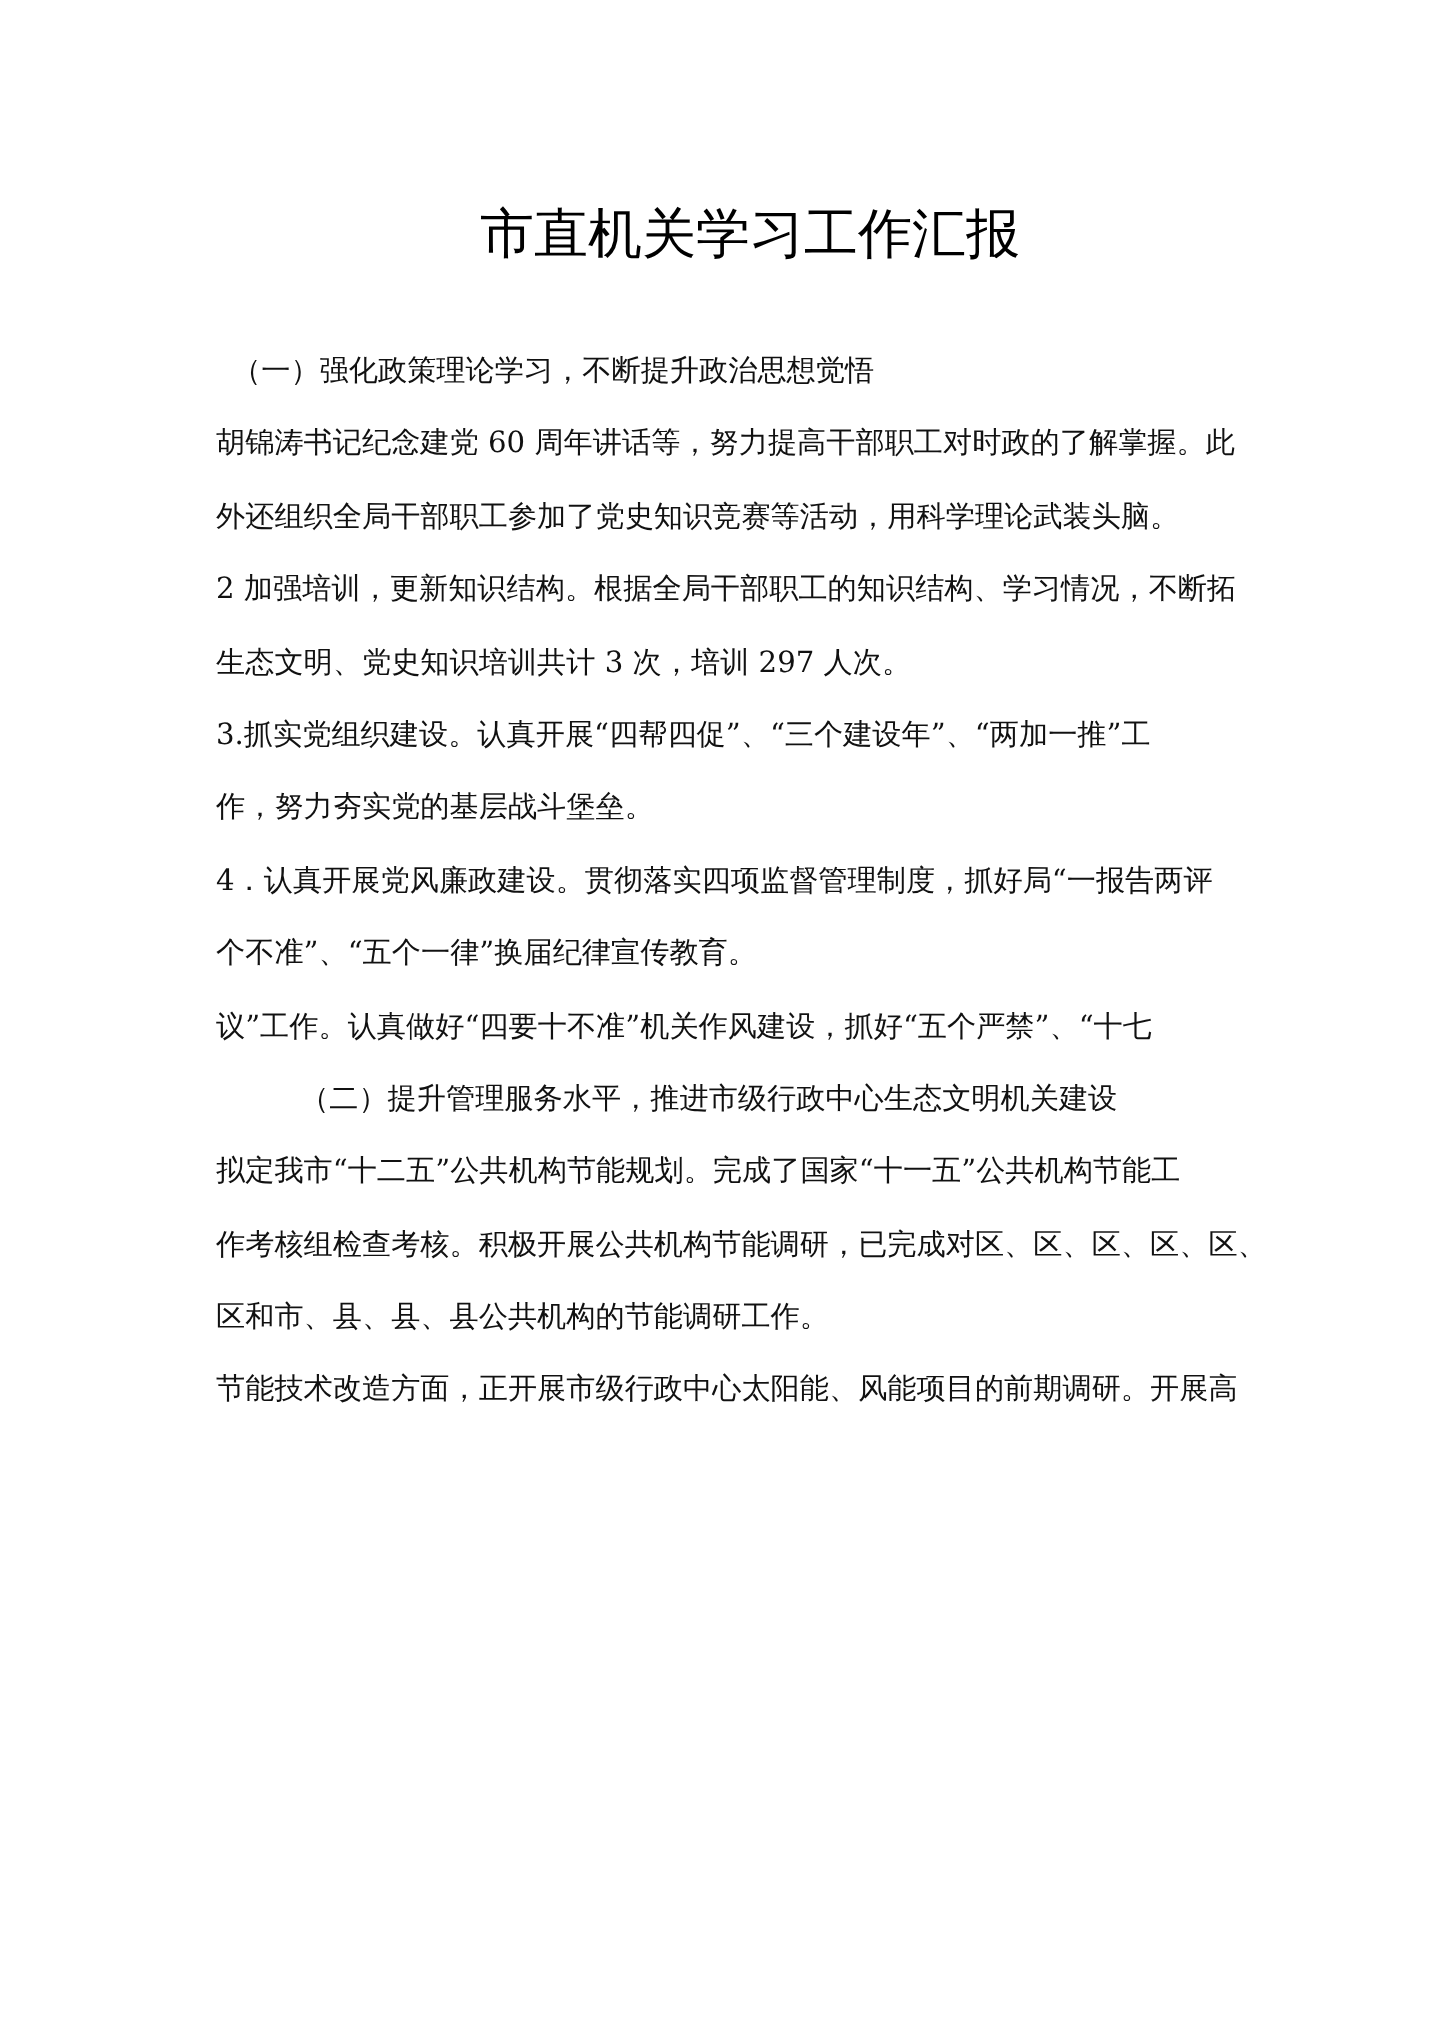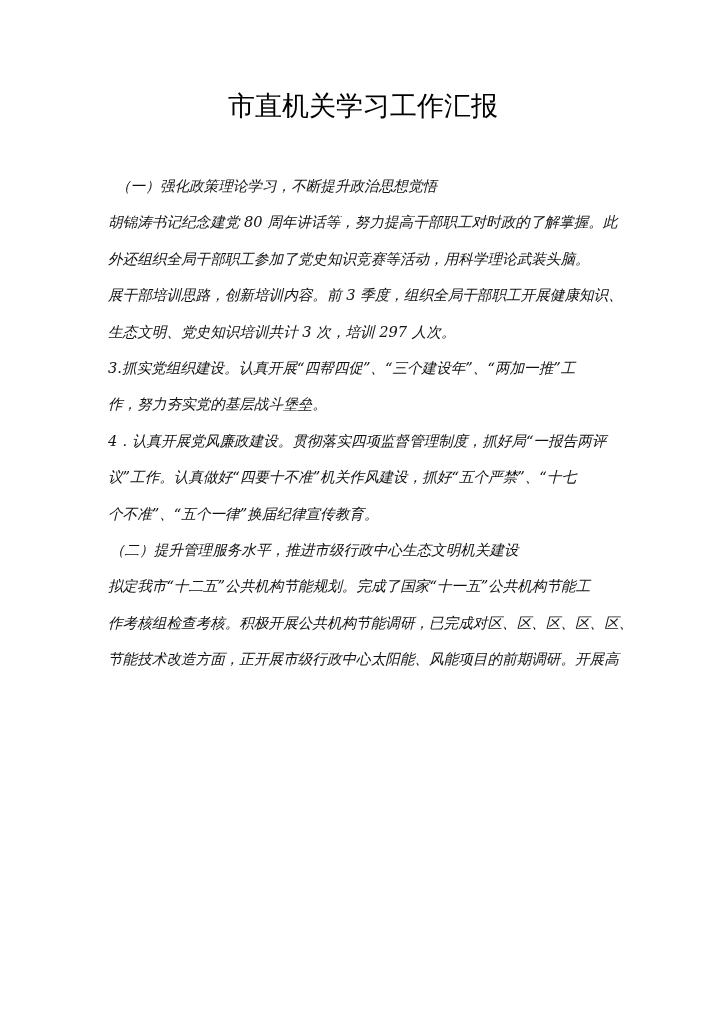--- a/index.html
+++ b/index.html
@@ -7,44 +7,45 @@
       width: 721px; height: 1020px; overflow: hidden; position: relative;
       font-family: "DejaVu Serif", "Liberation Serif", serif;
       color: #111111;
     }
     .page {
       position: absolute; left: 108px; top: 0; width: 510px;
     }
     .title {
       position: absolute; left: 0; width: 510px; top: 86px;
       text-align: center; font-size: 27px; letter-spacing: 0px;
-      font-weight: normal; margin: 0; line-height: 40px; color: #000;
+      font-weight: normal; margin: 12px; line-height: 40px; color: #000;
     }
     .body {
       position: absolute; top: 168px; left: 0; width: 510px;
       font-size: 14.6px; line-height: 36.4px; text-align: justify;
     }
-    .line { display: block; white-space: nowrap; height: 36.4px; overflow: visible; font-style: italic; }
+    .line { display: block; white-space: nowrap; height: 36.4px; overflow: visible; }
     .heading-line { padding-left: 8px; }
-    .heading-line2 { padding-left: 2px; }
+    .heading-line2 { padding-left: 2px; margin-left: 40px; }
   </style>
 </head>
 <body>
 
 <div class="page">
   <h1 class="title">市直机关学习工作汇报</h1>
   <div class="body">
     <span class="line heading-line">（一）强化政策理论学习，不断提升政治思想觉悟</span>
-    <span class="line">胡锦涛书记纪念建党 80 周年讲话等，努力提高干部职工对时政的了解掌握。此</span>
+    <span class="line">胡锦涛书记纪念建党 60 周年讲话等，努力提高干部职工对时政的了解掌握。此</span>
     <span class="line">外还组织全局干部职工参加了党史知识竞赛等活动，用科学理论武装头脑。</span>
-    <span class="line">展干部培训思路，创新培训内容。前 3 季度，组织全局干部职工开展健康知识、</span>
+    <span class="line">2 加强培训，更新知识结构。根据全局干部职工的知识结构、学习情况，不断拓</span>
     <span class="line">生态文明、党史知识培训共计 3 次，培训 297 人次。</span>
     <span class="line">3.抓实党组织建设。认真开展“四帮四促”、“三个建设年”、“两加一推”工</span>
     <span class="line">作，努力夯实党的基层战斗堡垒。</span>
     <span class="line">4．认真开展党风廉政建设。贯彻落实四项监督管理制度，抓好局“一报告两评</span>
+    <span class="line">个不准”、“五个一律”换届纪律宣传教育。</span>
     <span class="line">议”工作。认真做好“四要十不准”机关作风建设，抓好“五个严禁”、“十七</span>
-    <span class="line">个不准”、“五个一律”换届纪律宣传教育。</span>
     <span class="line heading-line2">（二）提升管理服务水平，推进市级行政中心生态文明机关建设</span>
     <span class="line">拟定我市“十二五”公共机构节能规划。完成了国家“十一五”公共机构节能工</span>
     <span class="line">作考核组检查考核。积极开展公共机构节能调研，已完成对区、区、区、区、区、</span>
+    <span class="line">区和市、县、县、县公共机构的节能调研工作。</span>
     <span class="line">节能技术改造方面，正开展市级行政中心太阳能、风能项目的前期调研。开展高</span>
   </div>
 </div>
 
 </body></html>

